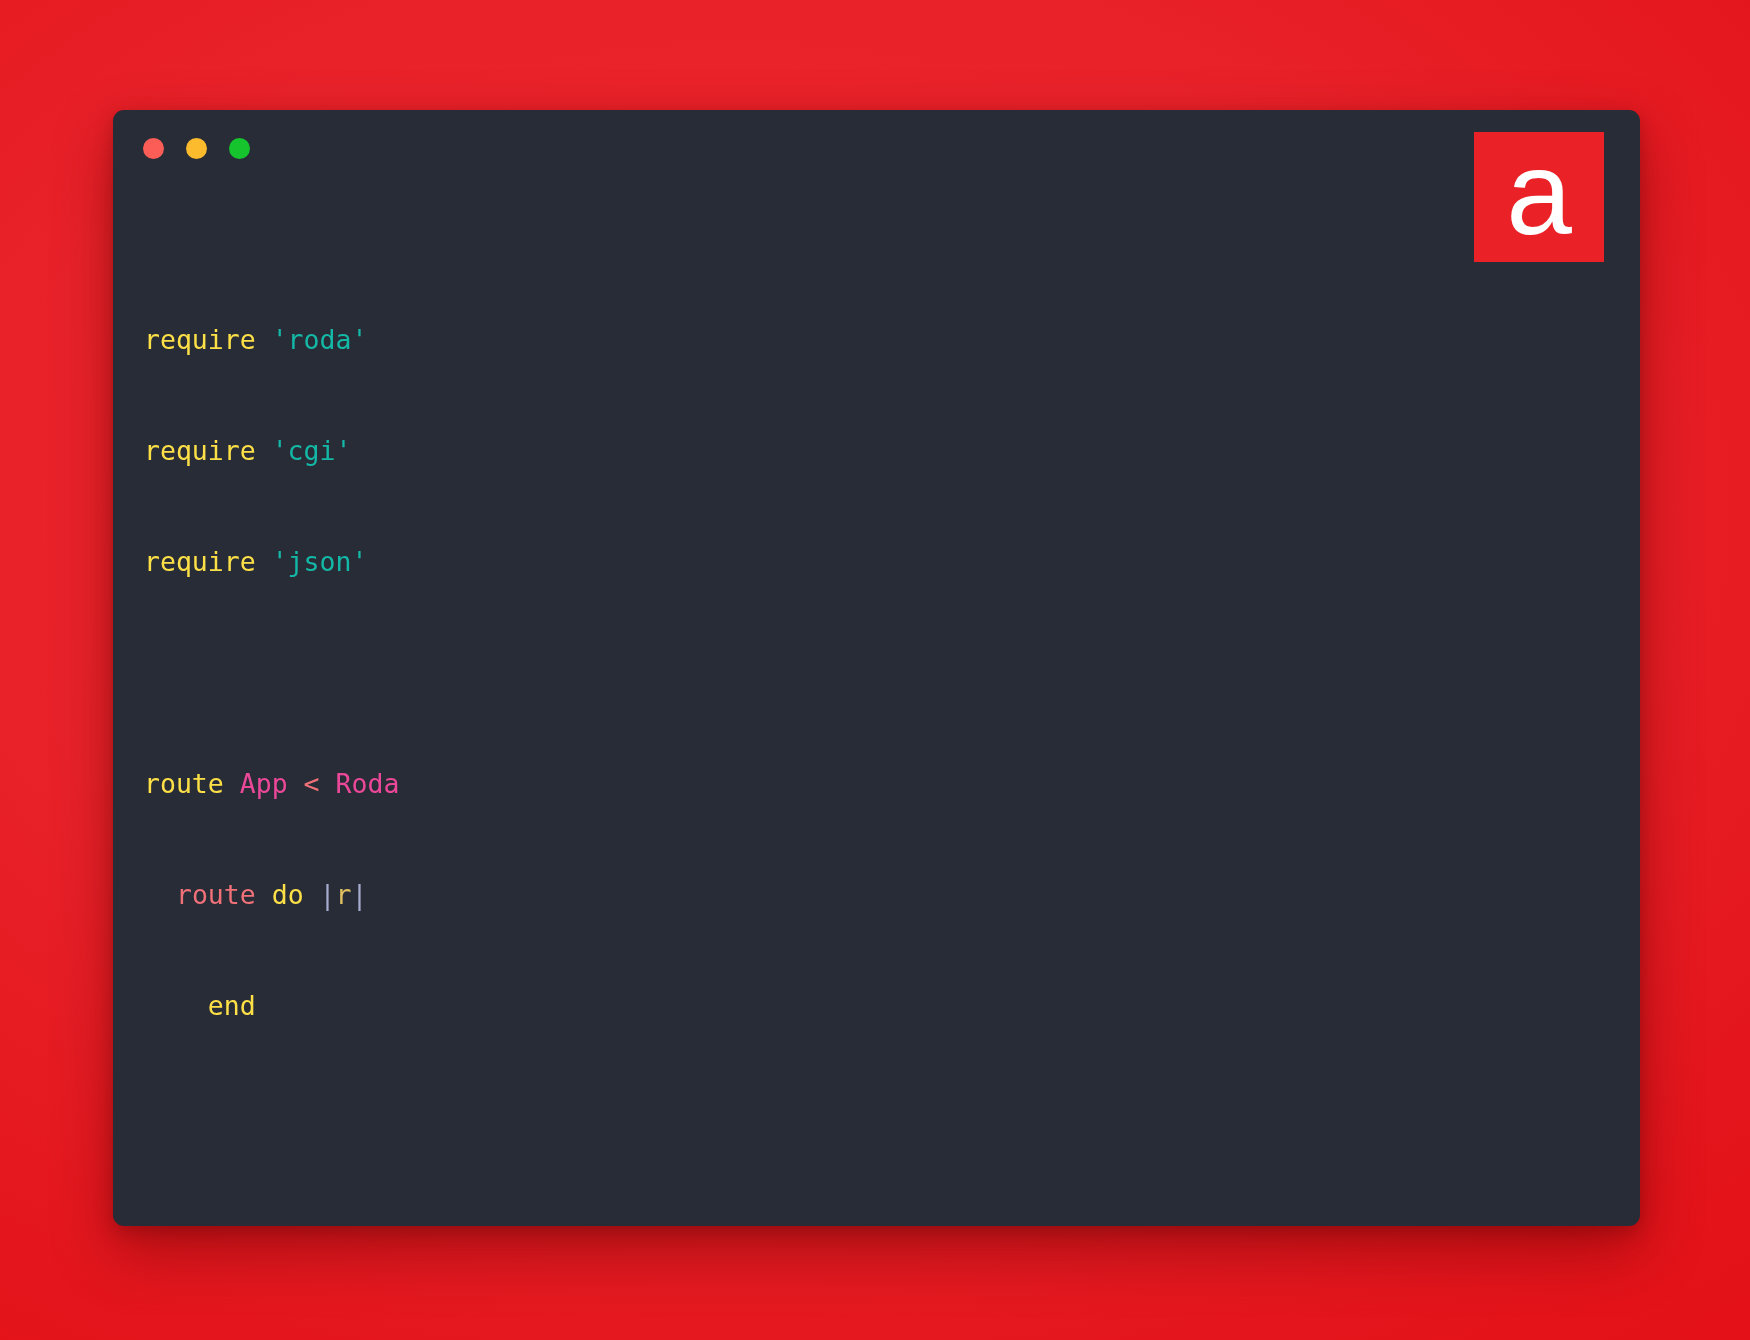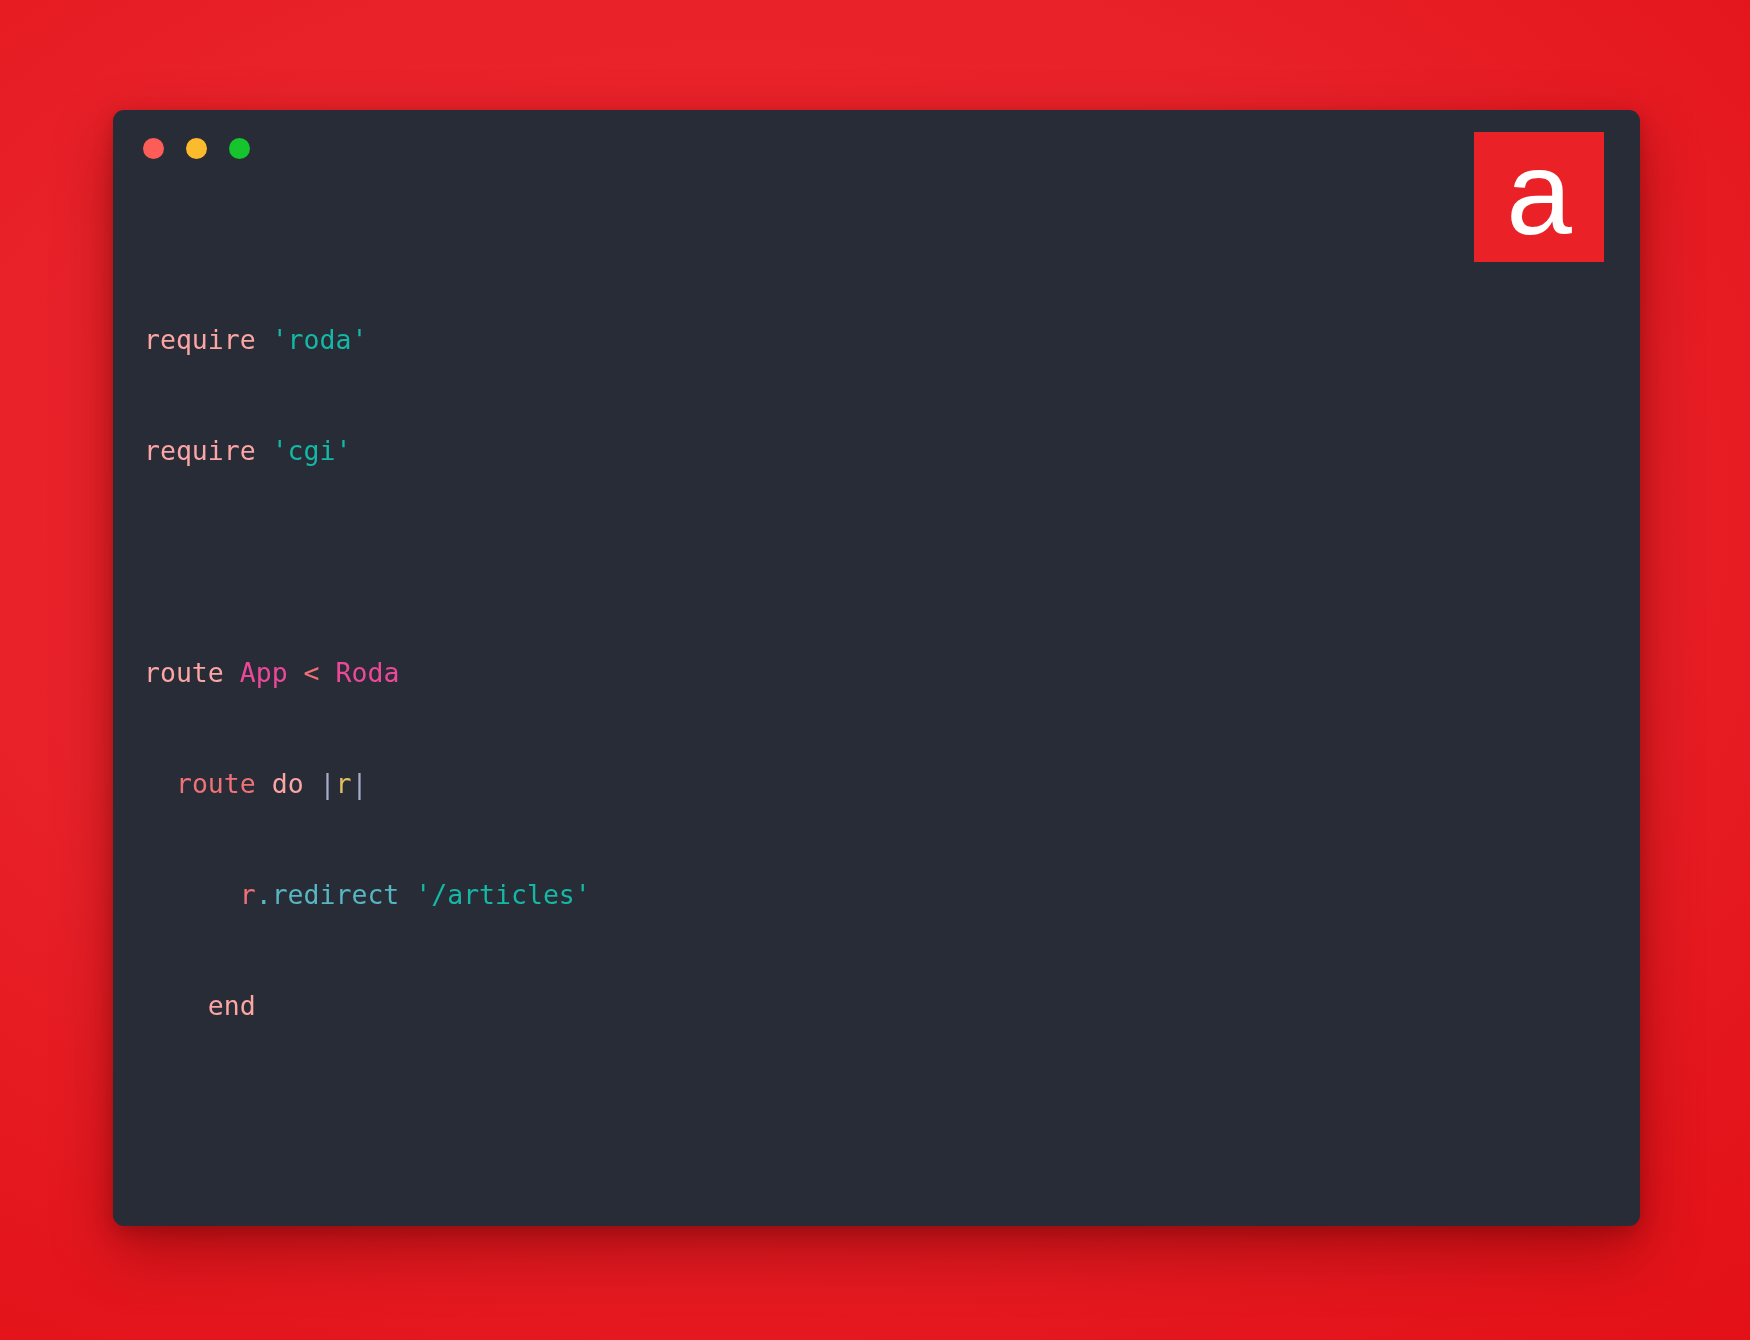--- a/index.html
+++ b/index.html
@@ -81,21 +81,21 @@
     font-size: 26.5px;
     line-height: 37px;
     white-space: pre;
     letter-spacing: 0px;
     color: #e1e3e8;
   }
   .line { height: 37px; }
   .line.blank { height: 37px; }
 
   
-  .kw      { color: #fca5a5; }  
+  .kw      { color: #fde047; }  
   .ident   { color: #f07178; }  
   .str     { color: #14b8a6; }  
   .const   { color: #ec4899; }  
   .meth    { color: #56b6c2; }  
   .punct   { color: #a6accd; }  
   .op      { color: #f07178; }  
   .blockv  { color: #e0c060; }
 </style>
 </head>
 <body>
@@ -109,24 +109,24 @@
   </div>
 
   <div id="logo">
     <span id="logo-letter">a</span>
   </div>
 
   <div id="code">
 
     <div class="line"><span class="kw">require</span> <span class="str">'roda'</span></div>
     <div class="line"><span class="kw">require</span> <span class="str">'cgi'</span></div>
+    <div class="line"><span class="kw">require</span> <span class="str">'json'</span></div>
     <div class="line blank"> </div>
     <div class="line"><span class="kw">route</span> <span class="const">App</span> <span class="op">&lt;</span> <span class="const">Roda</span></div>
     <div class="line">  <span class="ident">route</span> <span class="kw">do</span> <span class="punct">|</span><span class="blockv">r</span><span class="punct">|</span></div>
-    <div class="line">      <span class="ident">r</span><span class="meth">.redirect</span> <span class="str">'/articles'</span></div>
     <div class="line">    <span class="kw">end</span></div>
     
     
     
     
     
     
     
     
     

